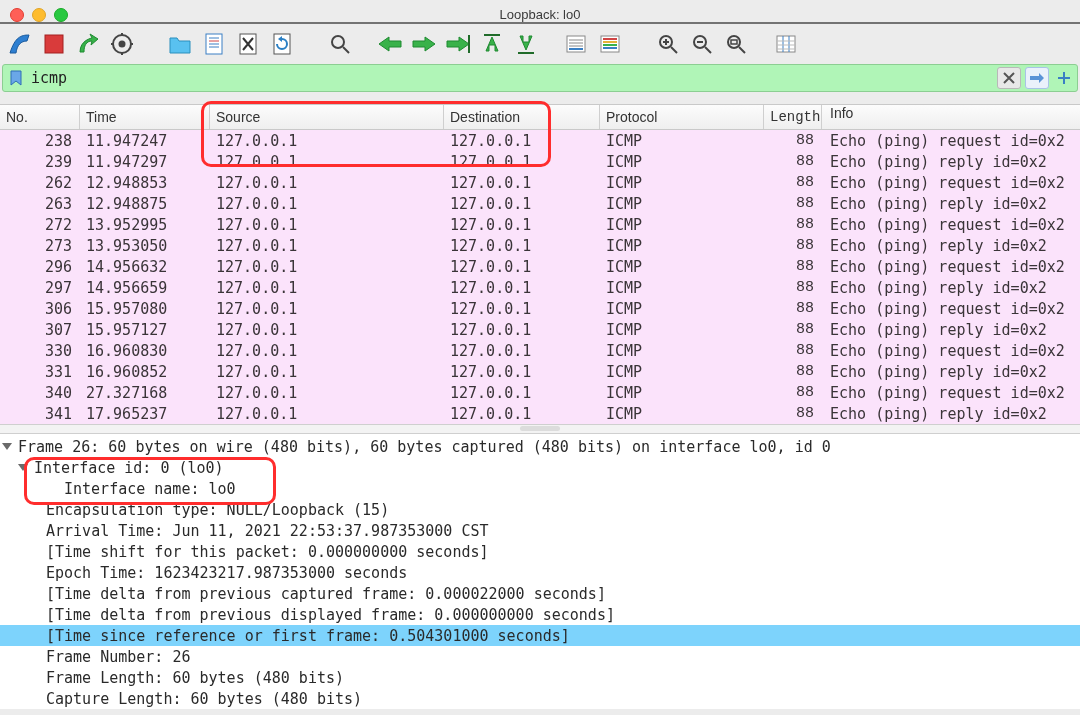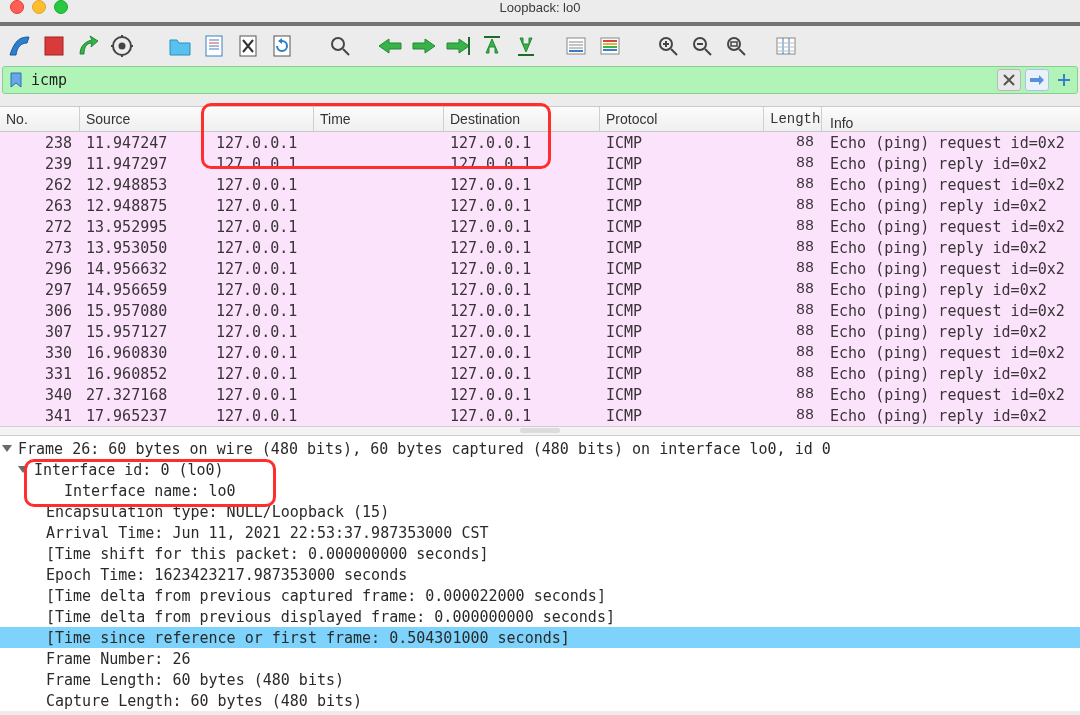--- a/index.html
+++ b/index.html
@@ -13,23 +13,23 @@
     background: #ececec;
     color: #222;
   }
   .mono { font-family: "Menlo", "Consolas", monospace; font-size: 15px; letter-spacing: 0px; }
 
   
   .titlebar {
     height: 22px;
     background: #ececec;
     display: flex;
-    align-items: flex-start;
+    align-items: flex-end;
     position: relative;
-    border-bottom: 4px solid #737373;
+    border-bottom: 2px solid #737373;
   }
   .traffic { display:flex; gap:8px; margin-left:10px; }
   .dot { width:12px; height:12px; border-radius:50%; }
   .dot.red { background:#ff5f57; border:0.5px solid #e33e32;}
   .dot.yellow { background:#febc2e; border:0.5px solid #e0a528;}
   .dot.green { background:#28c840; border:0.5px solid #1aab29;}
   .titlebar .title { position:absolute; left:0; right:0; text-align:center; font-size:13px; color:#3a3a3a; }
 
   
   .toolbar {
@@ -74,21 +74,21 @@
     background:#e8e8e8; border:1px solid #b8b8b8; border-radius:3px; margin-left:4px;
   }
 
   
   .pkt-header {
     height: 24px;
     background: linear-gradient(#fcfcfc,#efefef);
     border-top:1px solid #c9c9c9;
     border-bottom:1px solid #c9c9c9;
     display:flex;
-    align-items:flex-end;
+    align-items:flex-start;
     font-size:14px;
     color:#333;
     position:relative;
     margin-top:12px;
   }
   .col { box-sizing:border-box; padding-left:6px; overflow:hidden; white-space:nowrap; }
   .c-no   { width: 80px;  text-align:left; padding-left:6px;}
   .c-time { width: 130px; }
   .c-src  { width: 234px; }
   .c-dst  { width: 156px; }
@@ -345,22 +345,22 @@
   <div class="end-btn" style="background:transparent;border:none">
     <svg width="14" height="14" viewBox="0 0 14 14">
         <line x1="7" y1="1" x2="7" y2="13" stroke="#3a7fc4" stroke-width="2"></line>
         <line x1="1" y1="7" x2="13" y2="7" stroke="#3a7fc4" stroke-width="2"></line>
       </svg>
   </div>
 </div>
 
 <div class="pkt-header">
   <div class="col c-no hdr-divider">No.</div>
+  <div class="col c-time hdr-divider">Time</div>
   <div class="col c-src hdr-divider">Source</div>
-  <div class="col c-time hdr-divider">Time</div>
   <div class="col c-dst hdr-divider">Destination</div>
   <div class="col c-prot hdr-divider">Protocol</div>
   <div class="col c-len hdr-divider">Length</div>
   <div class="col c-info">Info</div>
   <div class="annot-hdr"></div>
 </div>
 
 <div class="pkt-body mono" id="pkt-body">
     <div class="pkt-row">
       <div class="col c-no">238</div>

